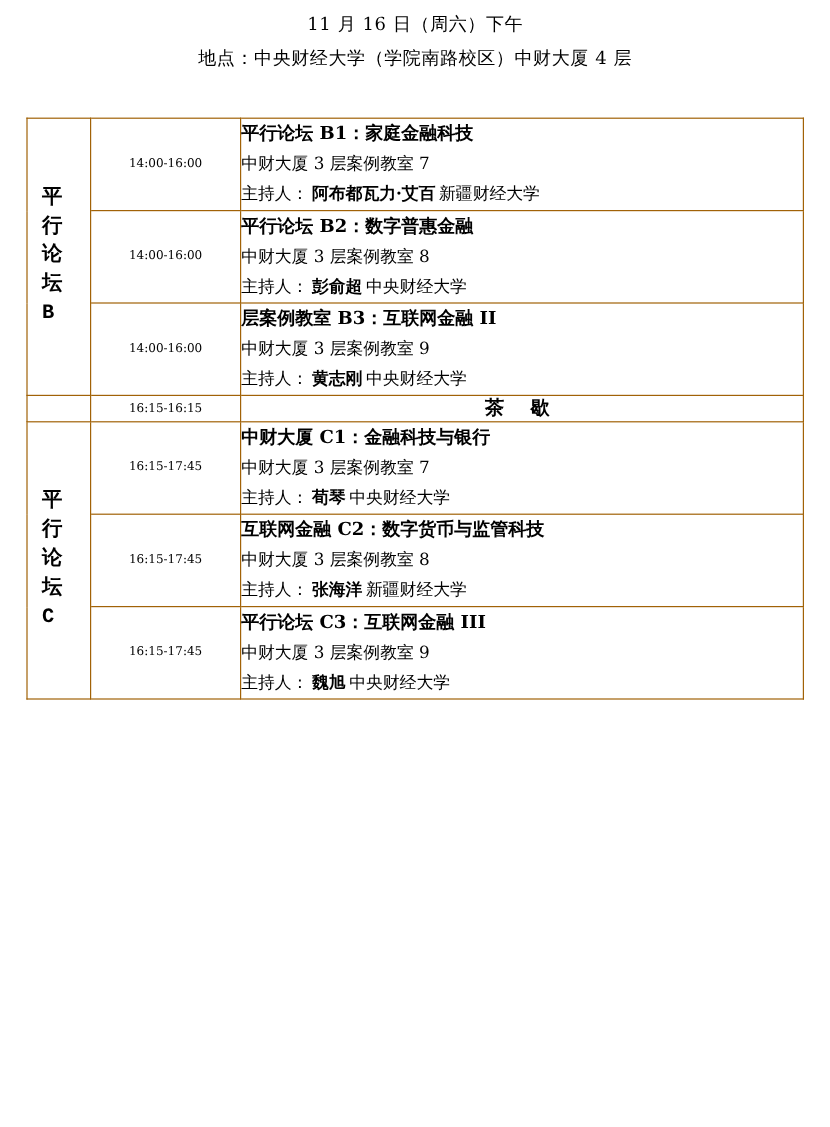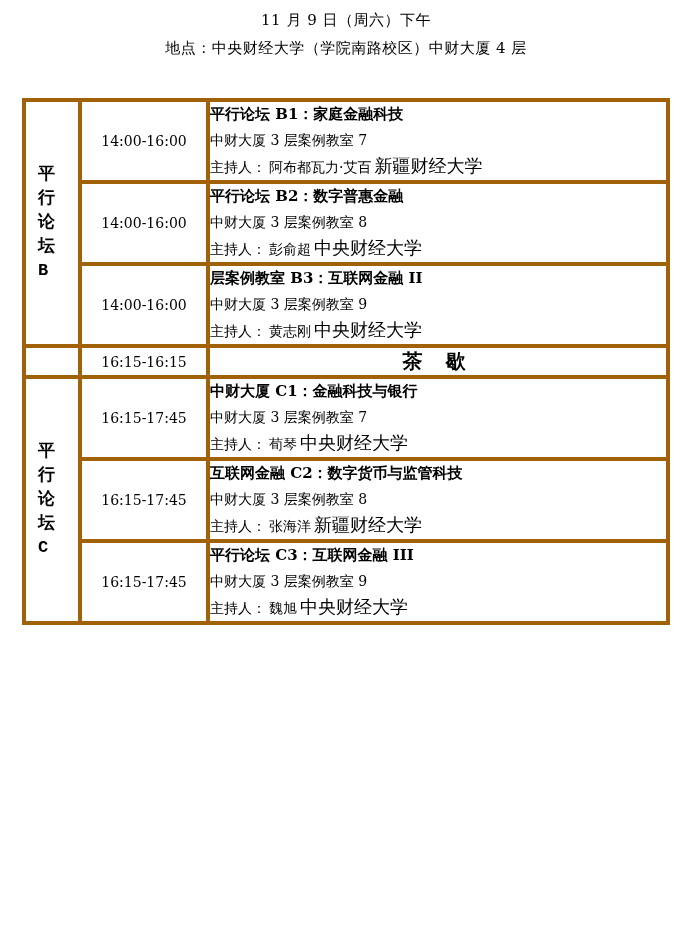--- a/index.html
+++ b/index.html
@@ -31,85 +31,85 @@
   }
   table.schedule {
     position: absolute;
     left: 22px;
     top: 98px;
     width: 648px;
     border-collapse: collapse;
     table-layout: fixed;
   }
   table.schedule td {
-    border: 4px solid #a16207;
+    border: 1px solid #a16207;
     vertical-align: middle;
     padding: 0;
     margin-left: 46px;
   }
   td.track {
     width: 52px;
     text-align: left;
     font-weight: bold;
     font-size: 17px;
     line-height: 24px;
     letter-spacing: 1px;
     font-family: Liberation Mono, monospace;
   }
   td.track .vtxt {
     display: block;
     padding: 0 12px;
   }
   td.time {
     width: 124px;
     text-align: center;
-    font-size: 14px;
+    font-size: 10px;
     line-height: 20px;
   }
   td.content {
     padding: 10px 0 10px 14px;
     font-size: 14px;
     line-height: 25px;
   }
   .sess-title {
     font-weight: bold;
     font-size: 15px;
     margin-bottom: 1px;
   }
   .sess-room {
     font-size: 14px;
   }
   .sess-host {
     font-size: 14px;
   }
   .sess-host .host-name {
-    font-weight: normal;
+    font-weight: bold;
     padding: 0 3px;
   }
   .sess-host .host-org {
-    font-size: 18px;
+    font-size: 14px;
   }
   td.break {
     text-align: center;
     font-weight: bold;
-    font-size: 20px;
+    font-size: 16px;
     letter-spacing: 8px;
     padding: 34px 0;
   }
   td.empty {
     width: 52px;
   }
 </style>
 </head>
 <body>
 
 <div class="page">
 
   <div class="header">
-    <div class="line">11 月 9 日（周六）下午</div>
+    <div class="line">11 月 16 日（周六）下午</div>
     <div class="line">地点：中央财经大学（学院南路校区）中财大厦 4 层</div>
   </div>
 
   <table class="schedule">
     <tbody>
       <tr>
         <td class="track" rowspan="3">
           <span class="vtxt">平行论坛 B</span>
         </td>
         <td class="time">14:00-16:00</td>

